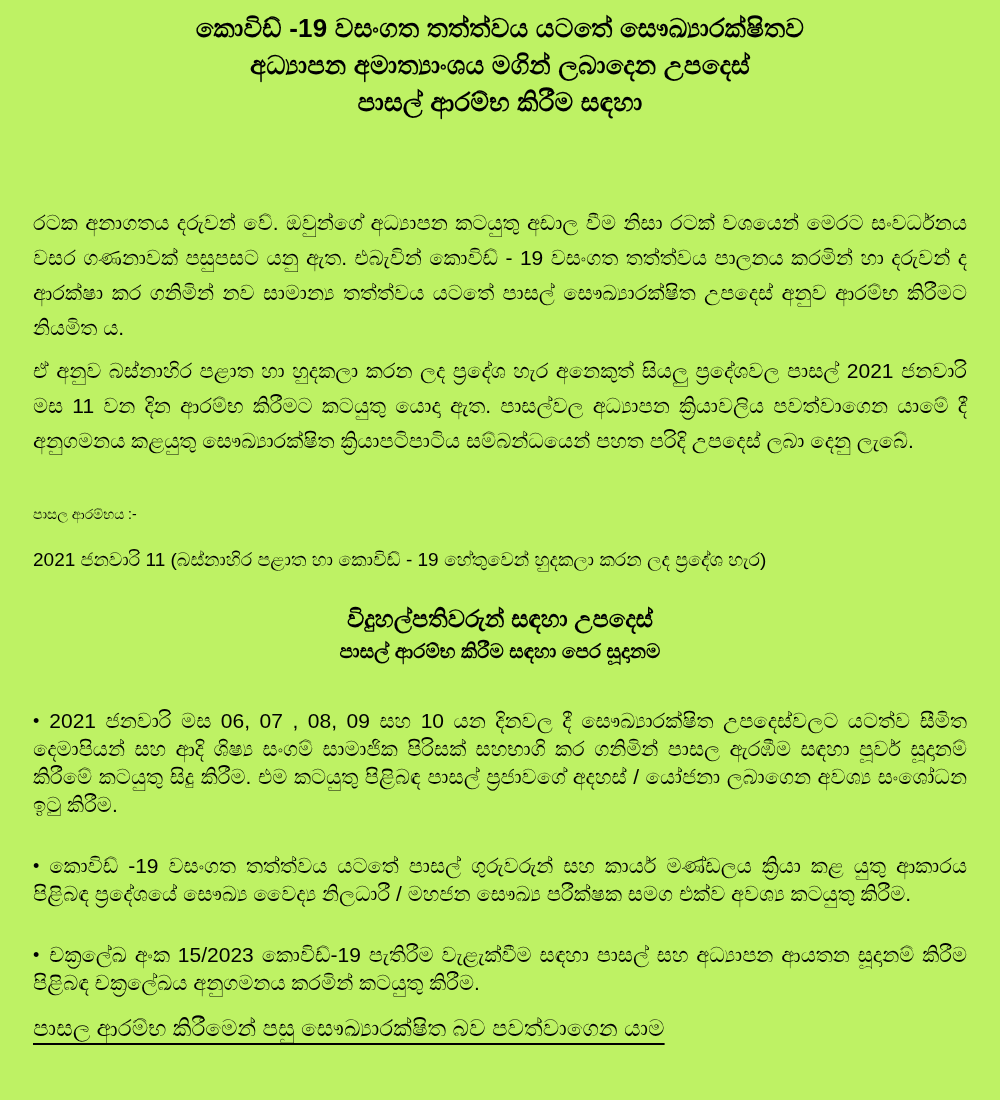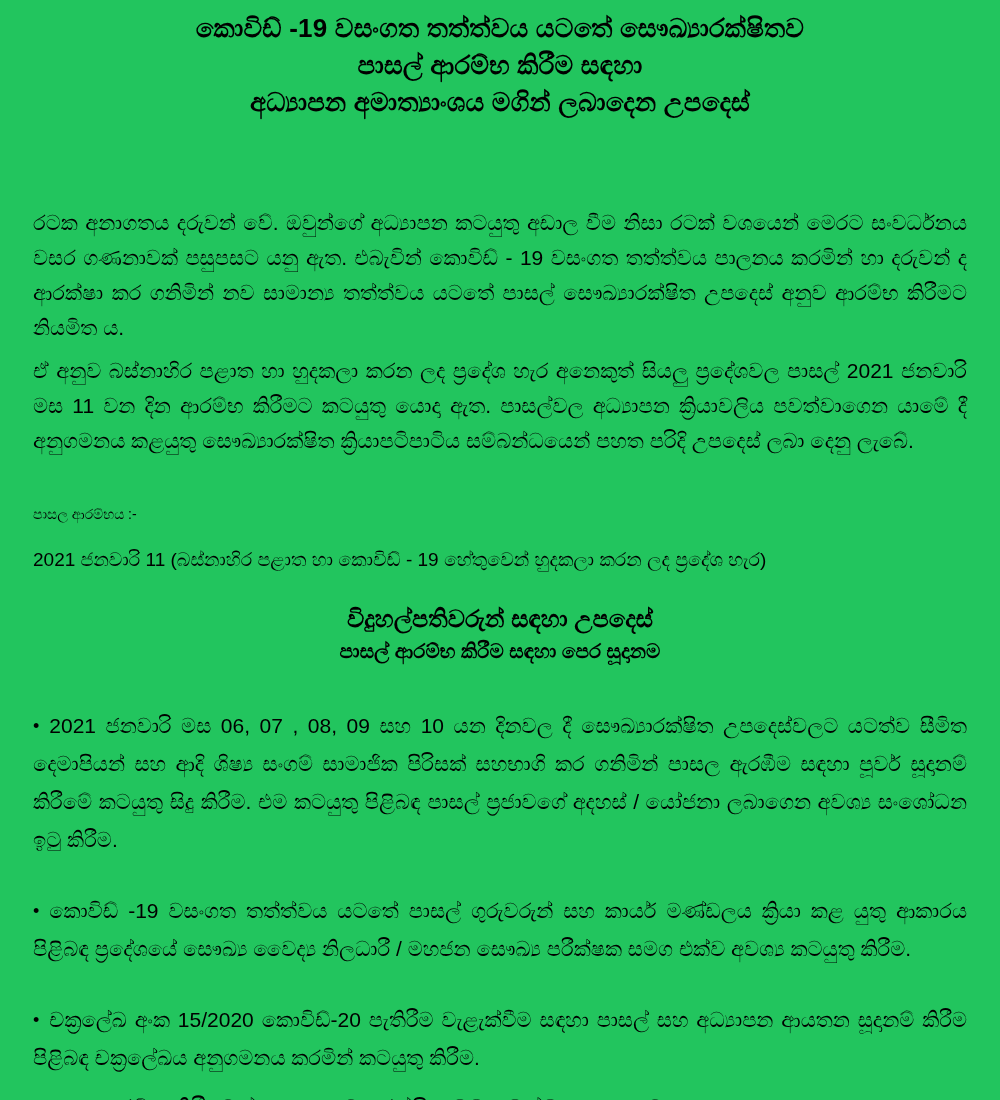--- a/index.html
+++ b/index.html
@@ -8,21 +8,21 @@
     width: 1000px;
     height: 1100px;
     font-family: "Liberation Sans", "DejaVu Sans", sans-serif;
     color: #000000;
     overflow: hidden;
   }
   .page {
     width: 1000px;
     height: 1100px;
     padding: 10px 33px 0 33px;
-    background: #22c55e;
+    background: #bef264;
   }
   
   .doc-title {
     text-align: center;
     font-weight: bold;
     font-size: 26px;
     line-height: 37px;
     letter-spacing: 0.2px;
   }
   
@@ -54,21 +54,21 @@
   }
   .principals-subheading {
     margin-top: 7px;
     text-align: center;
     font-size: 20px;
     font-weight: bold;
   }
   
   .bullet-item {
     font-size: 21px;
-    line-height: 38px;
+    line-height: 28px;
     text-align: justify;
   }
   .bullet-item .bullet {
     display: inline-block;
     margin-right: 10px;
     font-size: 18px;
     vertical-align: 1px;
   }
   .principals-items .bullet-item { margin-top: 33px; }
   .principals-items .bullet-item:first-child { margin-top: 44px; }
@@ -82,22 +82,22 @@
     text-decoration-thickness: 2px;
   }
 </style>
 </head>
 <body>
 
 <div class="page">
 
   <header class="doc-title">
     <div>කොවිඩ් -19 වසංගත තත්ත්වය යටතේ සෞඛ්‍යාරක්ෂිතව</div>
+    <div>අධ්‍යාපන අමාත්‍යාංශය මගින් ලබාදෙන උපදෙස්</div>
     <div>පාසල් ආරම්භ කිරීම සඳහා</div>
-    <div>අධ්‍යාපන අමාත්‍යාංශය මගින් ලබාදෙන උපදෙස්</div>
   </header>
 
   <p class="body-para para-1">රටක අනාගතය දරුවන් වේ. ඔවුන්ගේ අධ්‍යාපන කටයුතු අඩාල වීම නිසා රටක් වශයෙන් මෙරට සංවර්ධනය වසර ගණනාවක් පසුපසට යනු ඇත. එබැවින් කොවිඩ් - 19  වසංගත තත්ත්වය පාලනය කරමින්  හා දරුවන් ද ආරක්ෂා කර ගනිමින්  නව සාමාන්‍ය තත්ත්වය යටතේ පාසල් සෞඛ්‍යාරක්ෂිත  උපදෙස් අනුව ආරම්භ කිරීමට නියමිත ය.</p>
 
   <p class="body-para para-2">ඒ අනුව බස්නාහිර පළාත හා හුදකලා කරන ලද  ප්‍රදේශ හැර  අනෙකුත් සියලු ප්‍රදේශවල පාසල් 2021 ජනවාරි මස 11 වන දින ආරම්භ කිරීමට කටයුතු යොදා ඇත. පාසල්වල අධ්‍යාපන ක්‍රියාවලිය පවත්වාගෙන යාමේ දී අනුගමනය කළයුතු සෞඛ්‍යාරක්ෂිත ක්‍රියාපටිපාටිය  සම්බන්ධයෙන් පහත පරිදි උපදෙස් ලබා දෙනු ලැබේ.</p>
 
   <h2 class="start-heading">පාසල ආරම්භය :-</h2>
 
   <p class="start-date">2021 ජනවාරි 11 (බස්නාහිර පළාත හා කොවිඩ් - 19 හේතුවෙන් හුදකලා කරන ලද ප්‍රදේශ හැර)</p>
 
@@ -106,19 +106,19 @@
   <h3 class="principals-subheading">පාසල් ආරම්භ කිරීම සඳහා පෙර සූදානම</h3>
 
   <section class="principals-items">
     <p class="bullet-item">
       <span class="bullet">•</span><span>2021 ජනවාරි මස 06, 07 , 08, 09 සහ 10 යන දිනවල දී සෞඛ්‍යාරක්ෂිත උපදෙස්වලට යටත්ව සීමිත දෙමාපියන් සහ ආදි ශිෂ්‍ය සංගම් සාමාජික පිරිසක් සහභාගි කර ගනිමින් පාසල ඇරඹීම සඳහා පූර්ව සූදානම් කිරීමේ කටයුතු  සිදු කිරීම. එම කටයුතු පිළිබඳ පාසල් ප්‍රජාවගේ අදහස් / යෝජනා ලබාගෙන අවශ්‍ය සංශෝධන ඉටු කිරීම.</span>
     </p>
     <p class="bullet-item">
       <span class="bullet">•</span><span>කොවිඩ් -19 වසංගත තත්ත්වය යටතේ පාසල් ගුරුවරුන් සහ කාර්ය මණ්ඩලය ක්‍රියා කළ යුතු ආකාරය පිළිබඳ ප්‍රදේශයේ සෞඛ්‍ය වෛද්‍ය නිලධාරී / මහජන සෞඛ්‍ය පරීක්ෂක සමග එක්ව අවශ්‍ය කටයුතු කිරීම.</span>
     </p>
     <p class="bullet-item">
-      <span class="bullet">•</span><span>චක්‍රලේඛ අංක 15/2020 කොවිඩ්-20 පැතිරීම වැළැක්වීම සඳහා පාසල් සහ අධ්‍යාපන ආයතන  සූදානම් කිරීම පිළිබඳ චක්‍රලේඛය අනුගමනය කරමින් කටයුතු කිරීම.</span>
+      <span class="bullet">•</span><span>චක්‍රලේඛ අංක 15/2023 කොවිඩ්-19 පැතිරීම වැළැක්වීම සඳහා පාසල් සහ අධ්‍යාපන ආයතන  සූදානම් කිරීම පිළිබඳ චක්‍රලේඛය අනුගමනය කරමින් කටයුතු කිරීම.</span>
     </p>
   </section>
 
   <h2 class="maintain-heading">පාසල ආරම්භ කිරීමෙන් පසු සෞඛ්‍යාරක්ෂිත බව පවත්වාගෙන යාම</h2>
 
 </div>
 
 </body></html>

